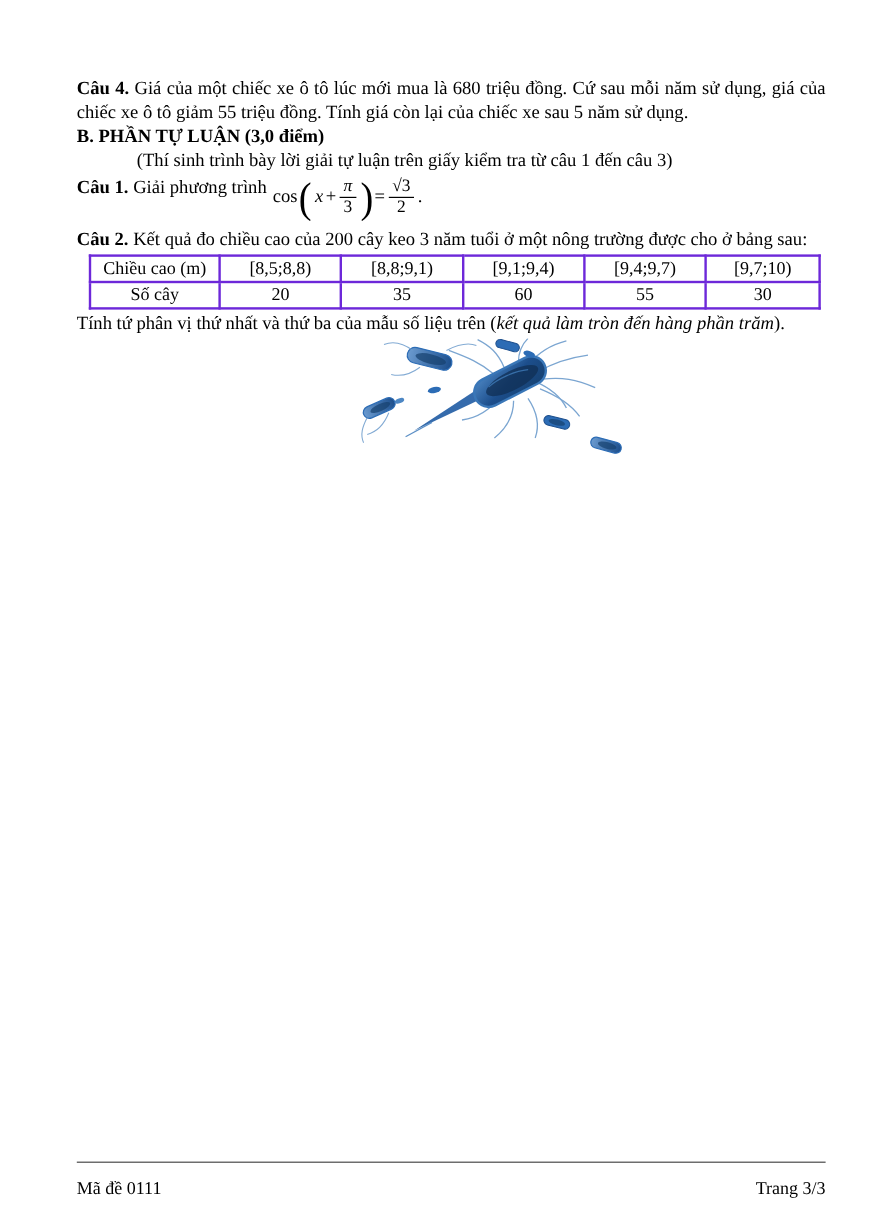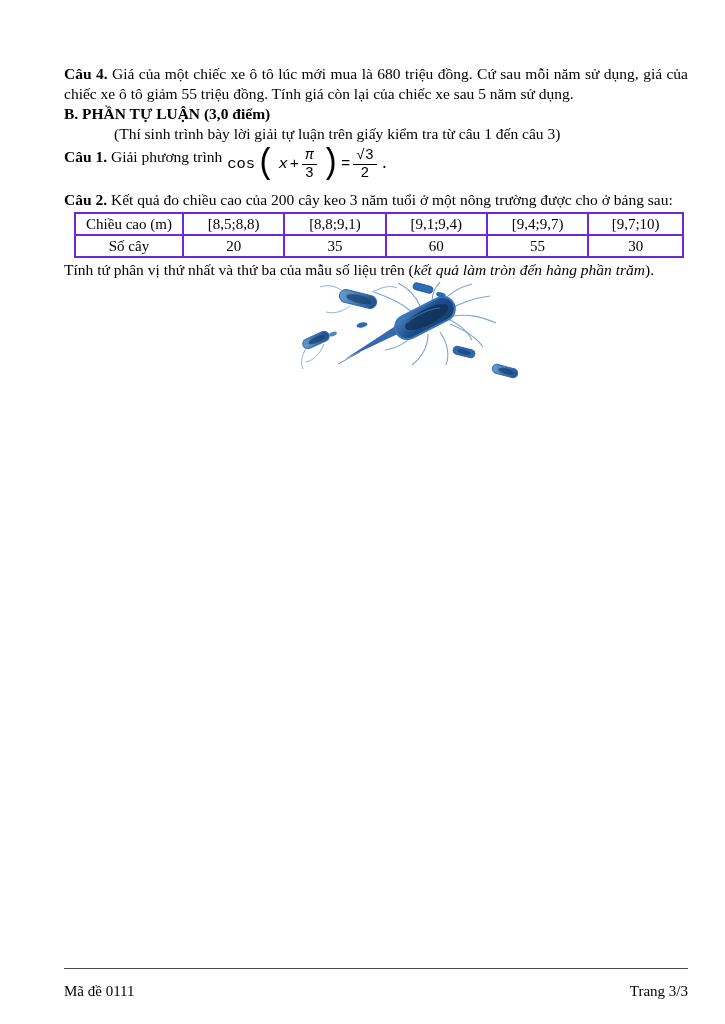--- a/index.html
+++ b/index.html
@@ -19,21 +19,21 @@
     width: 624px;
   }
   .para { text-align: justify; }
   .bold { font-weight: bold; }
   .qlabel { font-weight: bold; }
   .note-line { padding-left: 50px; }
   .formula-line {
     display: flex; align-items: flex-start;
     min-height: 40px; margin: 3px 0;
   }
-  .formula { display: inline-flex; align-items: center; margin-left: 5px; font-family: Liberation Mono, monospace; }
+  .formula { display: inline-flex; align-items: center; margin-left: 5px; }
   .formula .mi { font-style: italic; padding: 0 2px; }
   .bigparen {
     font-size: 32px; font-weight: 400; line-height: 1;
     display: inline-block; transform: scaleY(1.12);
     padding: 0 1px;
   }
   .frac {
     display: inline-flex; flex-direction: column; align-items: center;
     vertical-align: middle; margin: 0 3px; line-height: 1.15; font-size: 14.5px;
   }

